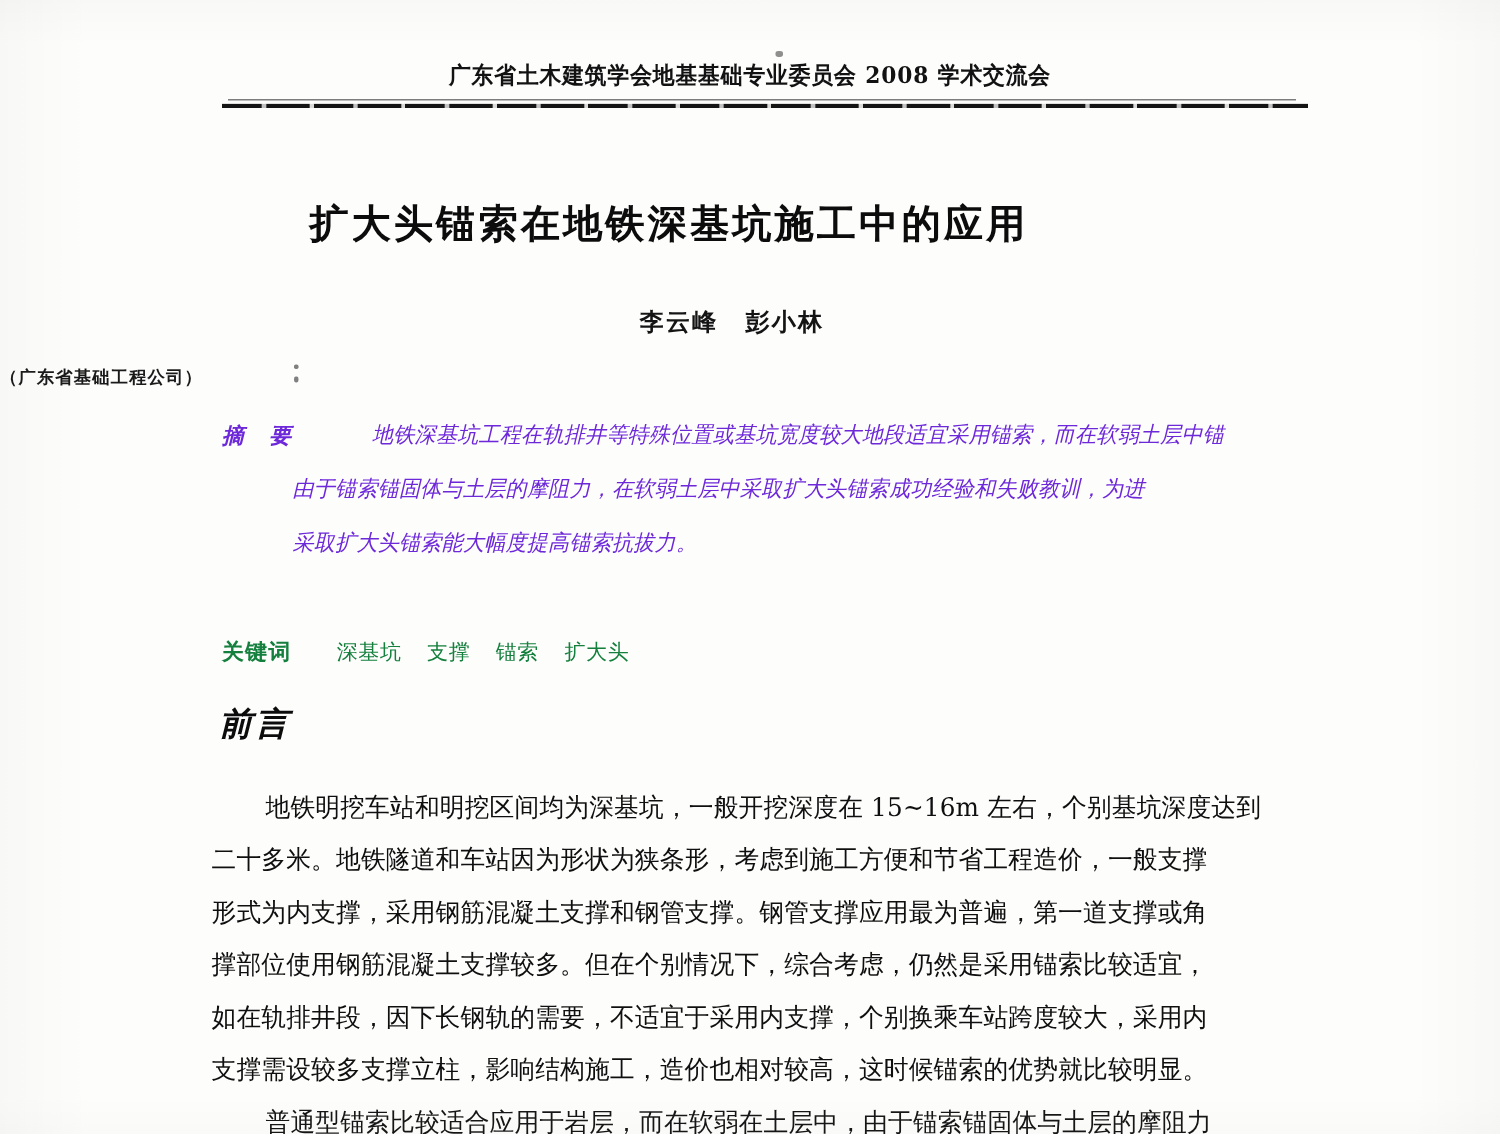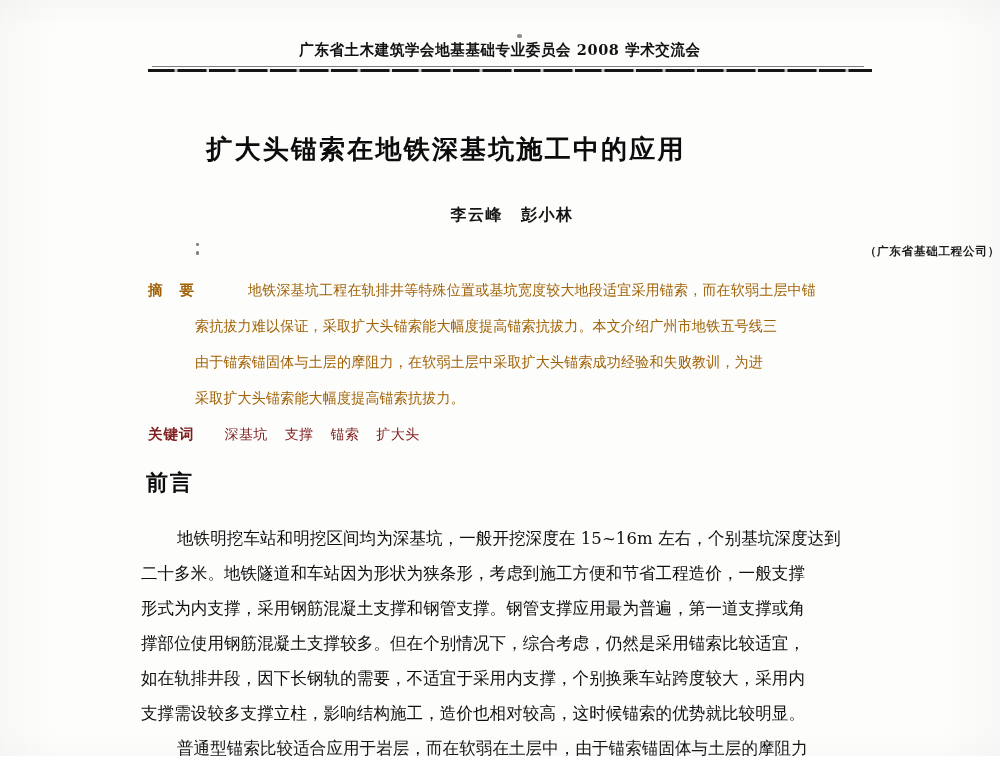--- a/index.html
+++ b/index.html
@@ -98,51 +98,51 @@
     position: absolute;
     left: 0;
     top: 205px;
     width: 976px;
     text-align: center;
     font-family: "DejaVu Serif", "Liberation Serif", serif;
     font-weight: bold;
     font-size: 16px;
     letter-spacing: 1.5px;
     color: #141414;
-    padding-left: 24px;
   }
   #authors .sep { display: inline-block; width: 18px; }
   #affiliation {
     position: absolute;
     left: 0;
     top: 244px;
     width: 1000px;
-    text-align: right;
+    text-align: left;
     font-family: "DejaVu Serif", "Liberation Serif", serif;
     font-weight: bold;
     font-size: 11.5px;
     letter-spacing: 0.8px;
     color: #1a1a1a;
   }
 
   
   #abstract {
     position: absolute;
     left: 148px;
     top: 281px;
     width: 736px;
   }
   .abs-line {
     position: relative;
     height: 36px;
     font-family: "DejaVu Serif", "Liberation Serif", serif;
     font-size: 14px;
     letter-spacing: 0.2px;
-    color: #a16207;
+    color: #6d28d9;
     white-space: nowrap;
+    font-style: italic;
   }
   .abs-label {
     position: absolute;
     left: 0;
     top: 0;
     font-weight: bold;
     font-size: 14.5px;
     letter-spacing: 6px;
   }
   .abs-text {
@@ -154,41 +154,42 @@
   }
 
   
   #keywords {
     position: absolute;
     left: 148px;
     top: 425px;
     width: 736px;
     font-family: Liberation Serif, serif;
     font-size: 14px;
-    color: #7f1d1d;
+    color: #15803d;
     white-space: nowrap;
   }
   #keywords .kw-label {
     font-weight: bold;
     font-size: 14.5px;
     letter-spacing: 1px;
     margin-right: 30px;
   }
   #keywords .kw-item { margin-right: 17px; letter-spacing: 0.4px; }
 
   
   #section-heading {
     position: absolute;
     left: 146px;
     top: 468px;
     font-family: "DejaVu Sans", "Liberation Sans", sans-serif;
     font-weight: bold;
     font-size: 22px;
     letter-spacing: 2px;
     color: #0c0c0c;
+    font-style: italic;
   }
 
   
   #body-text {
     position: absolute;
     left: 141px;
     top: 528px;
     width: 745px;
   }
   .body-line {
@@ -237,23 +238,20 @@
   <div id="authors">
     <span>李云峰</span><span class="sep"></span><span>彭小林</span>
   </div>
 
   <div id="affiliation">（广东省基础工程公司）</div>
 
   <div id="abstract">
     <div class="abs-line">
       <span class="abs-label">摘  要</span>
       <span class="abs-text" style="left:100px;">地铁深基坑工程在轨排井等特殊位置或基坑宽度较大地段适宜采用锚索，而在软弱土层中锚</span>
-    </div>
-    <div class="abs-line">
-      <span class="abs-text">索抗拔力难以保证，采取扩大头锚索能大幅度提高锚索抗拔力。本文介绍广州市地铁五号线三</span>
     </div>
     <div class="abs-line">
       <span class="abs-text">由于锚索锚固体与土层的摩阻力，在软弱土层中采取扩大头锚索成功经验和失败教训，为进</span>
     </div>
     <div class="abs-line">
       <span class="abs-text">采取扩大头锚索能大幅度提高锚索抗拔力。</span>
     </div>
   </div>
 
   <div id="keywords">

